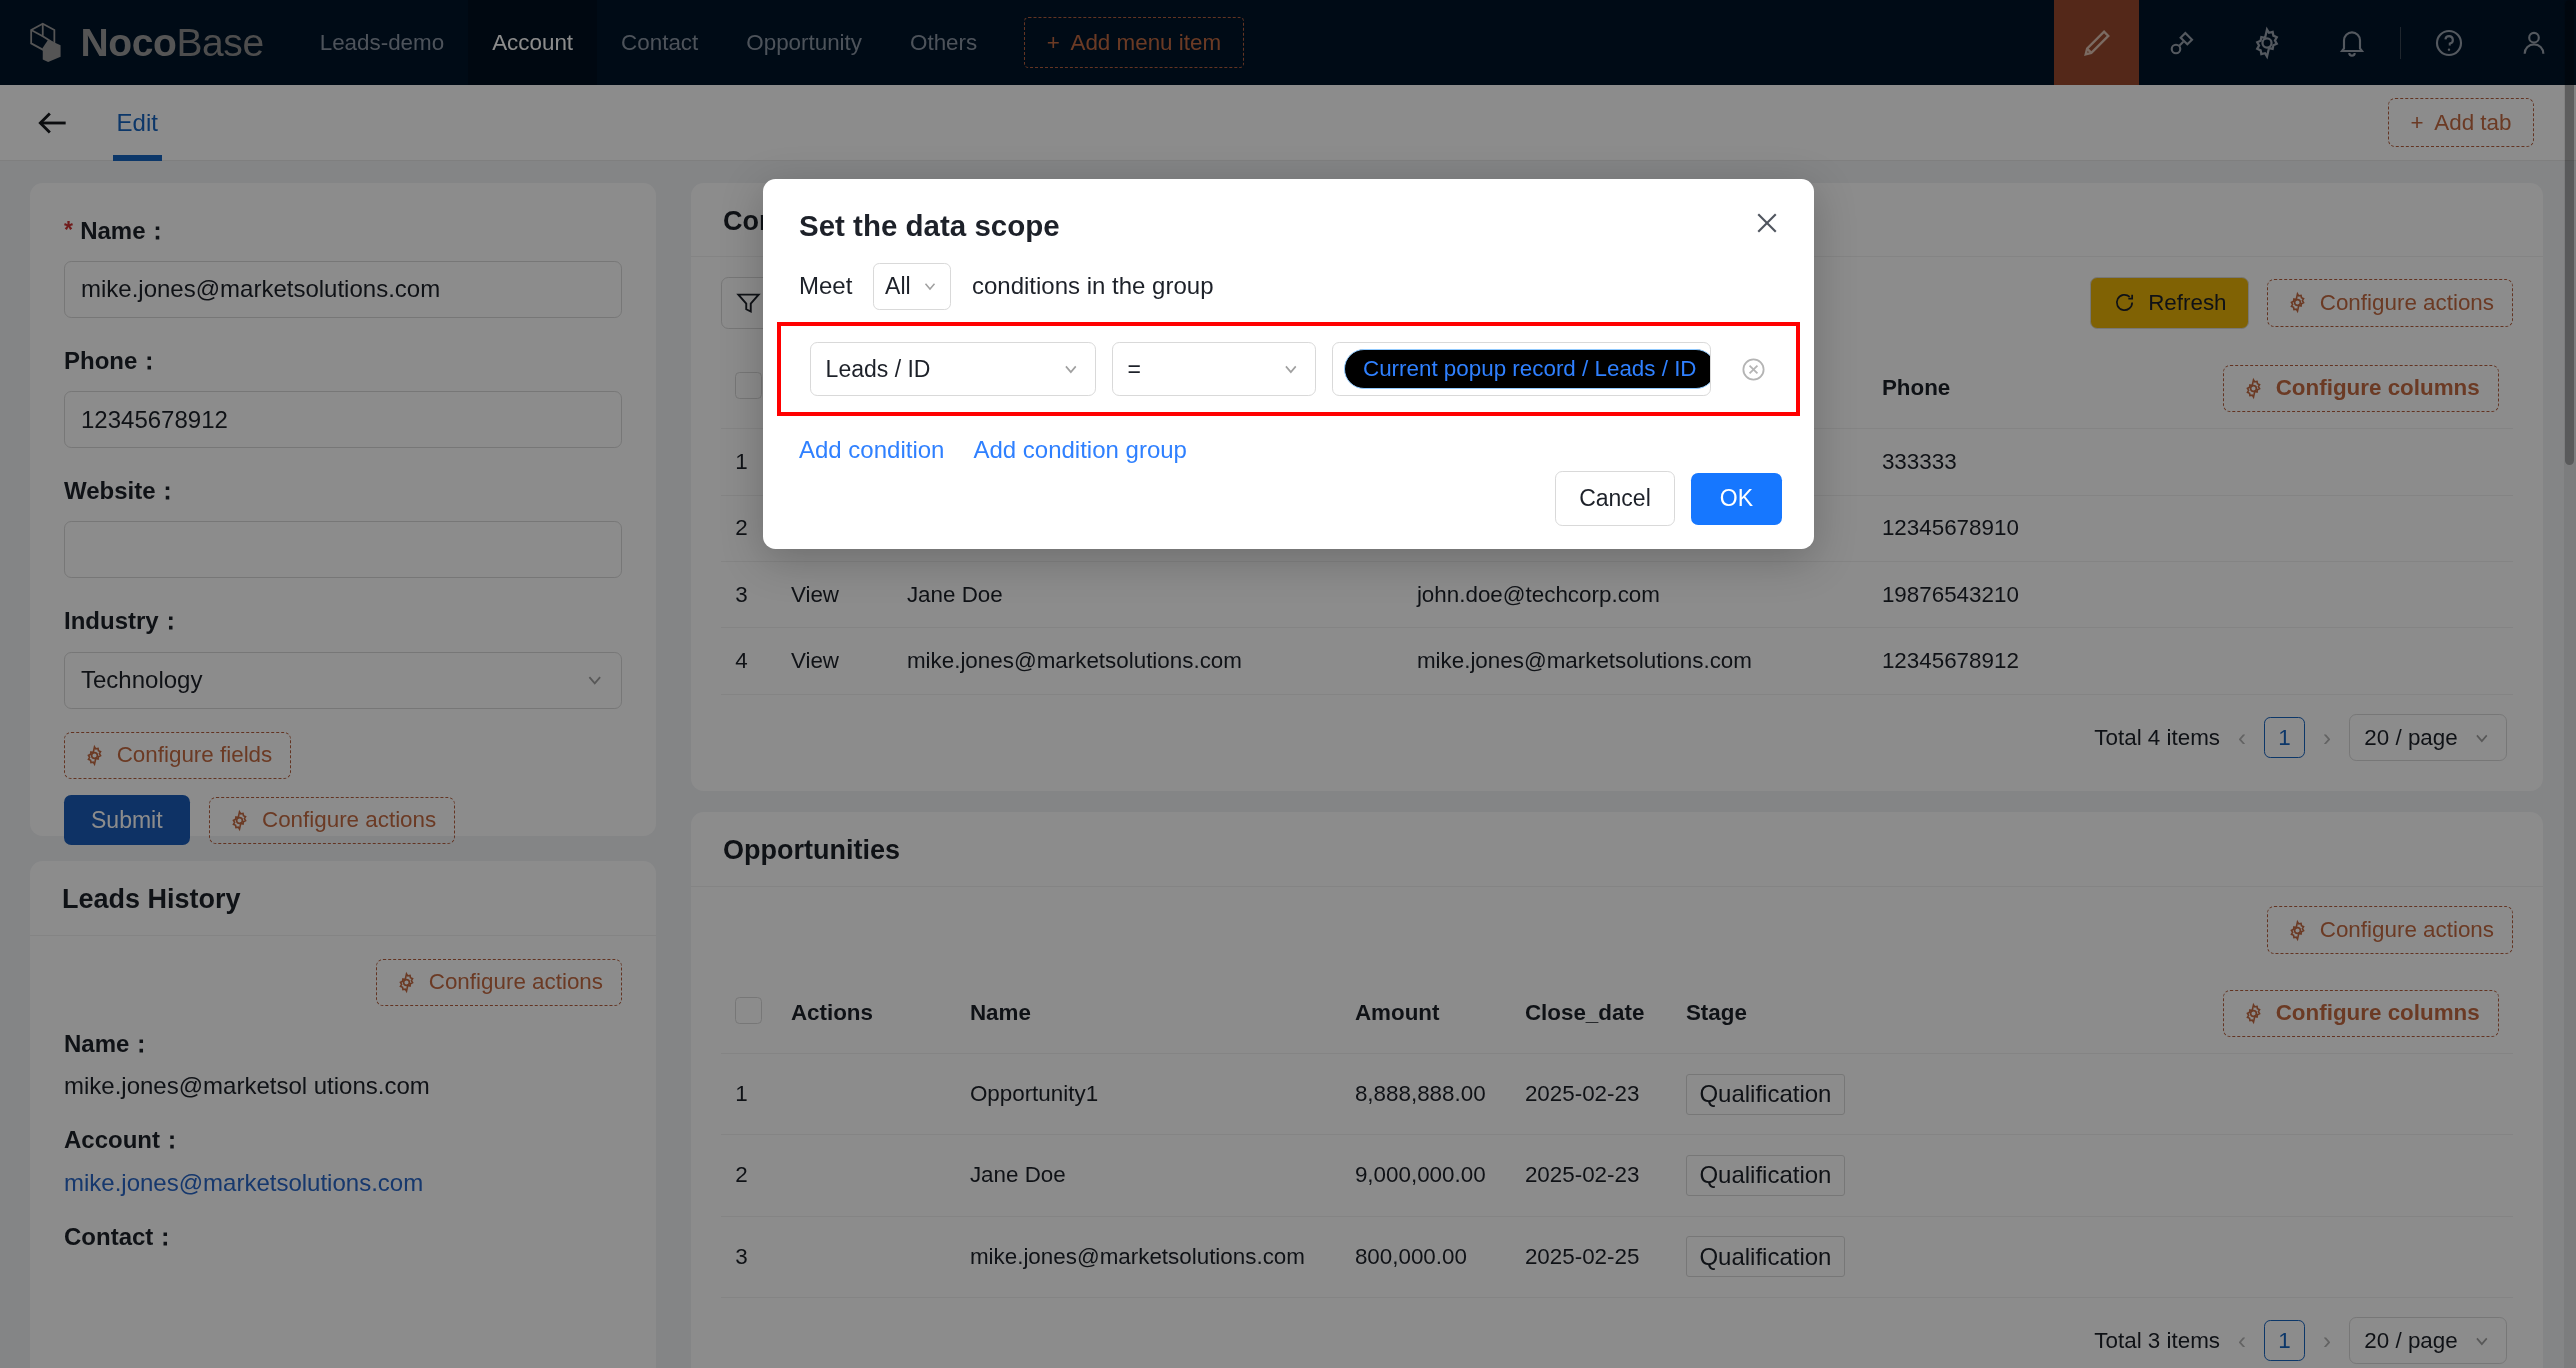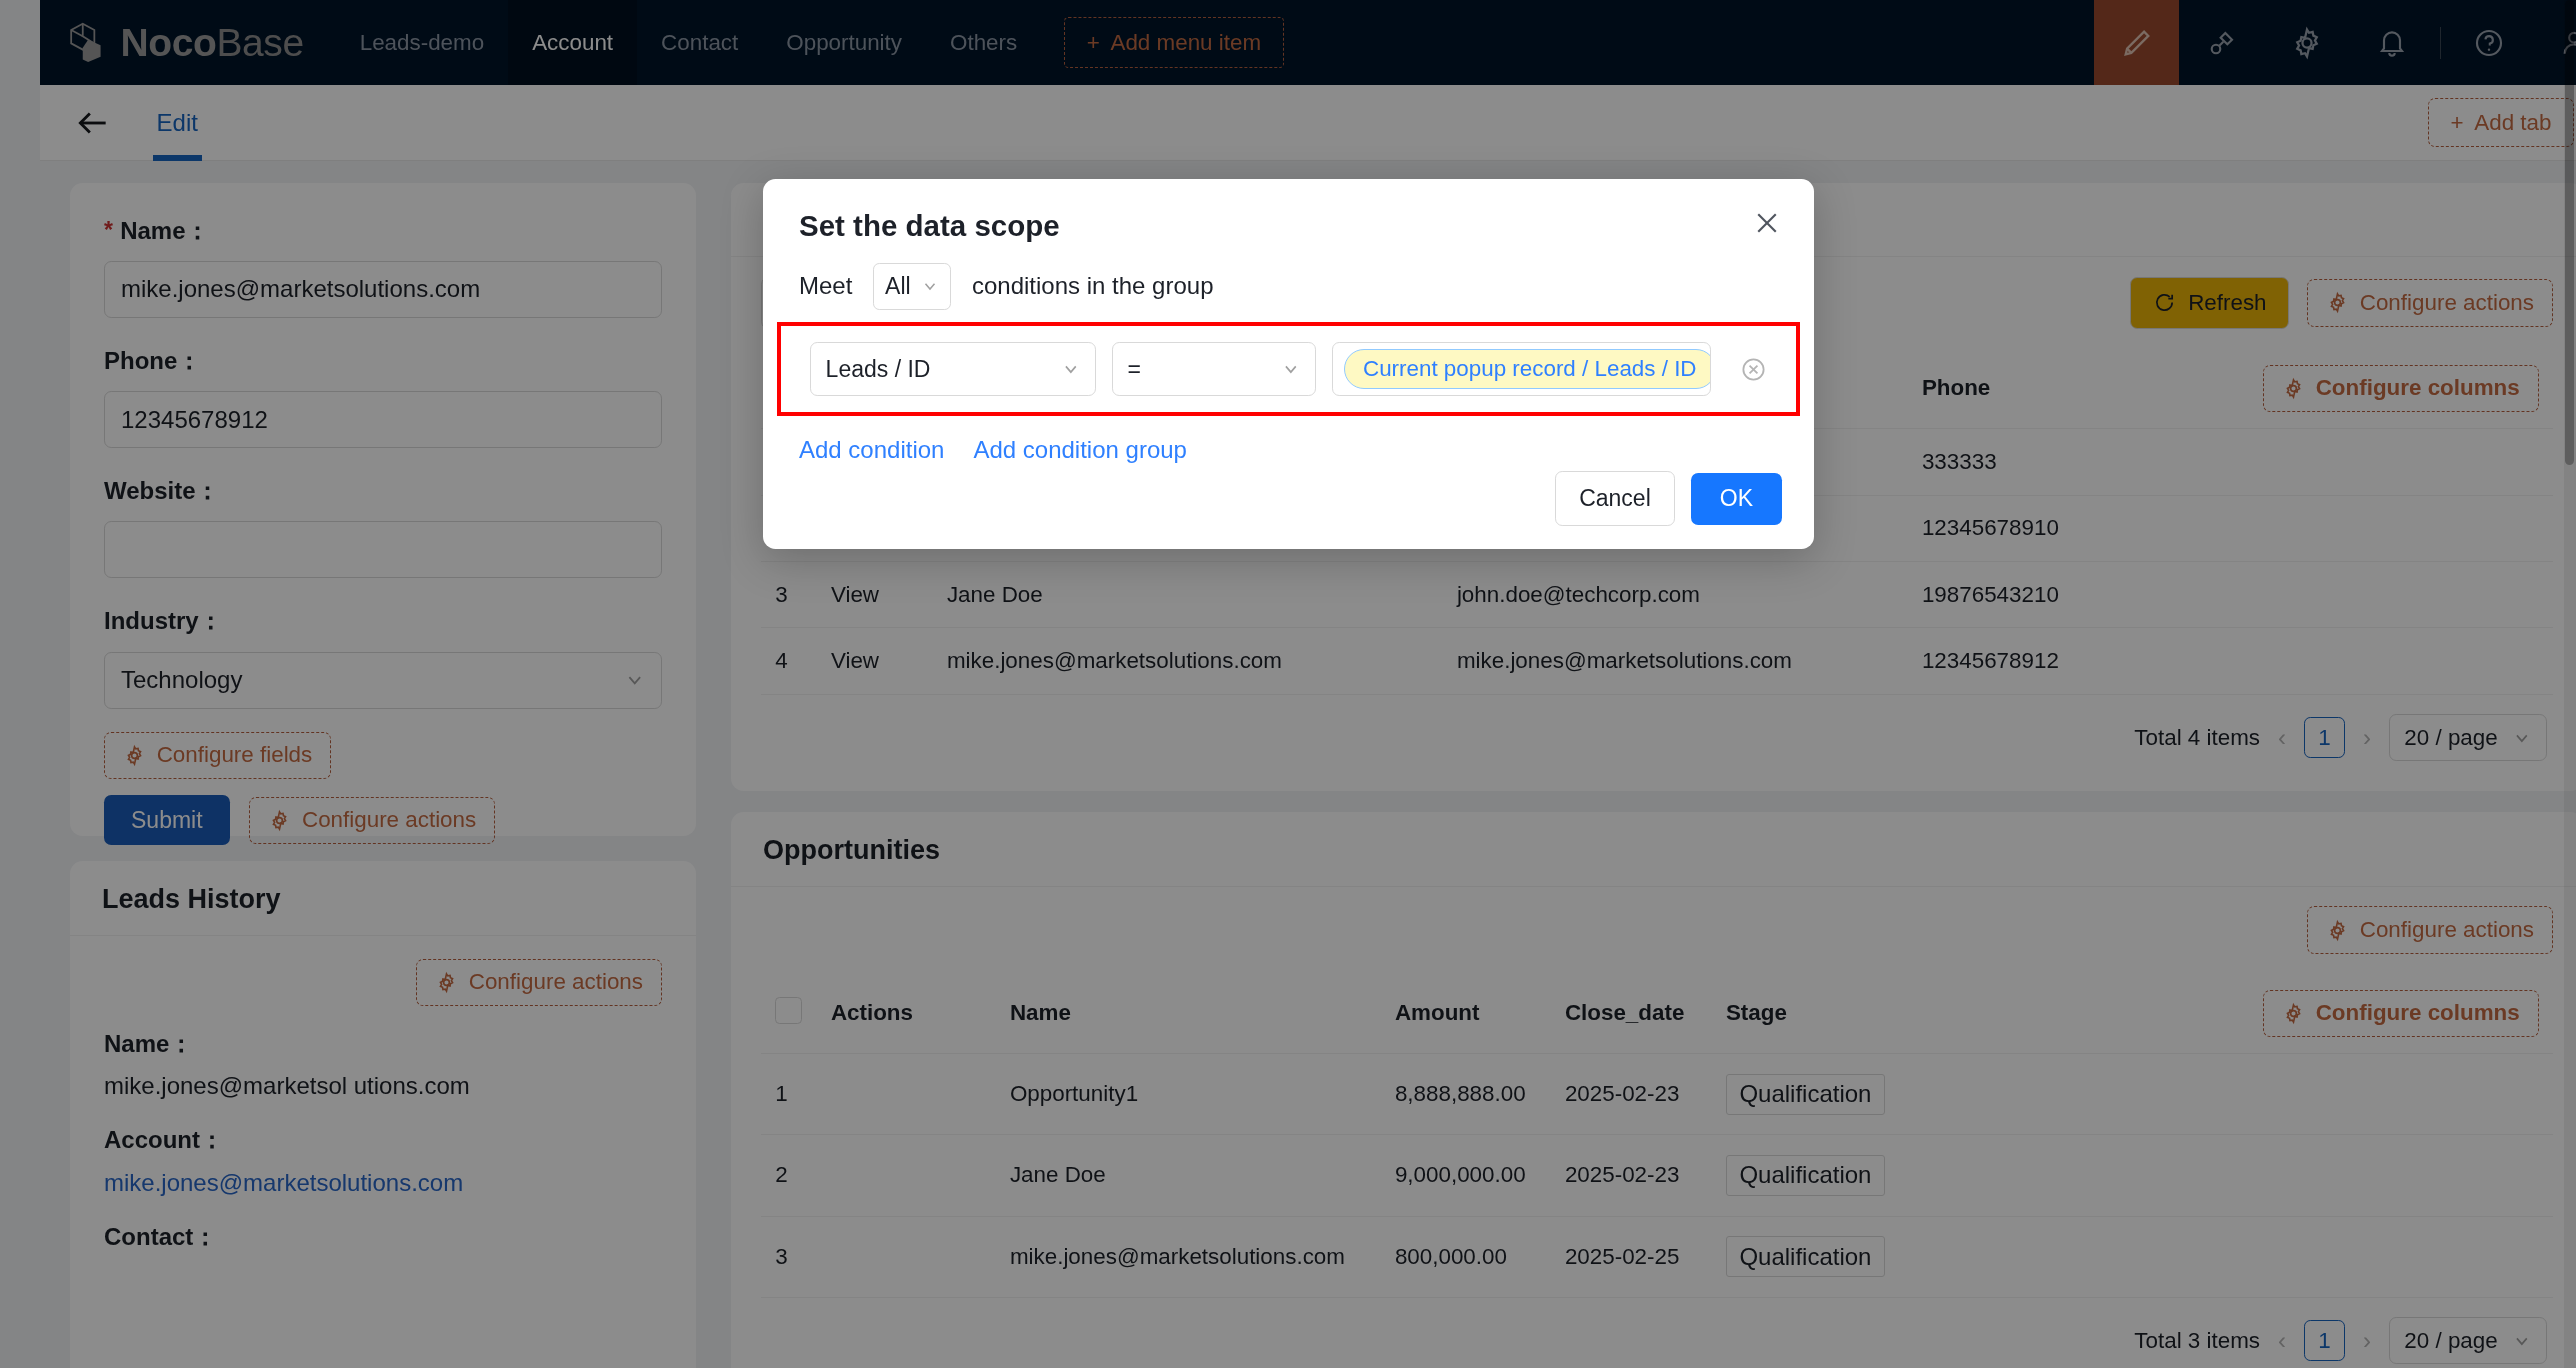--- a/index.html
+++ b/index.html
@@ -4,21 +4,21 @@
 <style>
   * { box-sizing: border-box; margin: 0; padding: 0; }
   html, body {
     width: 2576px; height: 1368px;
     font-family: "Liberation Sans", sans-serif;
     background: #f0f2f5; overflow: hidden;
   }
   #root { position: relative; width: 2576px; height: 1368px; }
 
   
-  #behind { position: absolute; inset: 0; margin-left: 40px; }
+  #behind { position: absolute; inset: 0; }
   #dim { position: absolute; inset: 0; background: rgba(0,0,0,0.45); z-index: 50; }
 
   
   .topnav {
     position: absolute; top: 0; left: 0; width: 2576px; height: 85px;
     background: #001529; display: flex; align-items: center;
   }
   .logo-wrap { display: flex; align-items: center; padding-left: 30px; gap: 12.5px; }
   .logo-mark { width: 38px; height: 41px; position: relative; }
   .logo-text { font-size: 39px; font-weight: 700; color: #9b9b9b; letter-spacing: -0.4px; }
@@ -181,21 +181,21 @@
     display: flex; align-items: center; justify-content: space-between; padding: 0 14.3px;
     font-size: 23px; color: #1d2129; cursor: pointer;
   }
   #cond-field { width: 286px; }
   #cond-op { width: 204px; }
   .val-wrap {
     flex: 1; height: 54px; border: 0.9px solid #d9d9d9; border-radius: 7.2px; background: #fff;
     display: flex; align-items: center; overflow: hidden;
   }
   .val-chip {
-    margin-left: 10.7px; background: #fef9c3; border: 0.9px solid #91caff; border-radius: 27px;
+    margin-left: 10.7px; background: #000000; border: 0.9px solid #91caff; border-radius: 27px;
     color: #2f80ff; font-size: 22.4px; padding: 6.3px 18px; cursor: pointer; white-space: nowrap;
   }
   .x-btn {
     margin-left: auto; width: 54px; height: 52px; background: #1677ff; color: #fff;
     display: flex; align-items: center; justify-content: center;
     font-style: italic; font-family: "Liberation Serif", serif; font-size: 27px; cursor: pointer;
   }
   .remove-cond { margin-left: 12.5px; color: #b4b4b4; cursor: pointer; display: flex; align-items: center; }
   .add-links { display: flex; gap: 29px; padding: 19.7px 36px 0 36px; }
   .add-link { color: #2f80ff; font-size: 24px; cursor: pointer; }

